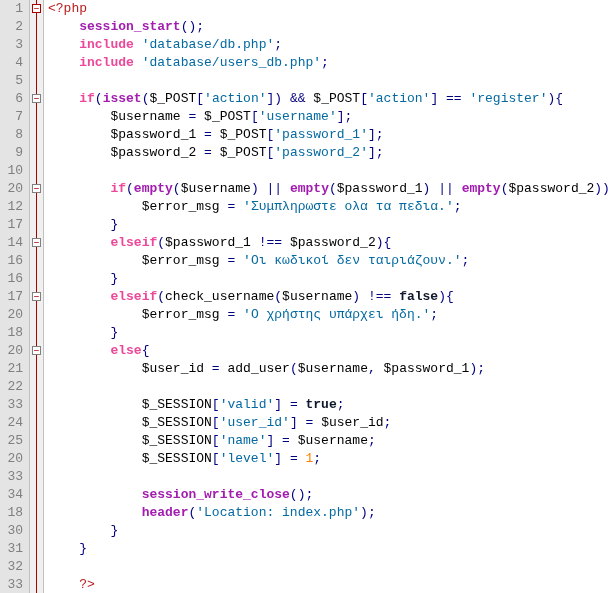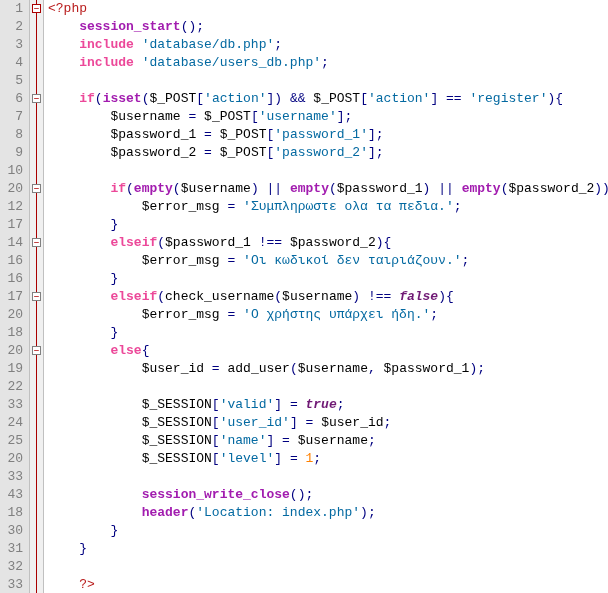--- a/index.html
+++ b/index.html
@@ -71,21 +71,21 @@
 }
 .kw { color: #ec4899; font-weight: bold; }
 .fn { color: #a21caf; font-weight: bold; }
 .nm { color: #000000; }
 .var { color: #000000; margin-top: 32px; }
 .str { color: #0369a1; }
 .op { color: #000080; }
 .paren { color: #000080; }
 .num { color: #FF8000; }
 .tag { color: #b91c1c; text-align: right; }
-.const { color: #701a75; font-weight: bold; font-style: italic; }
+.const { color: #0f172a; font-weight: bold; }
 .brace { color: #000080; }
 </style>
 </head>
 <body>
 
 <div class="editor">
   <div class="gutter" id="gutter">
       <div class="gutter-line">1</div>
       <div class="gutter-line">2</div>
       <div class="gutter-line">3</div>
@@ -99,28 +99,28 @@
       <div class="gutter-line">20</div>
       <div class="gutter-line">12</div>
       <div class="gutter-line">17</div>
       <div class="gutter-line">14</div>
       <div class="gutter-line">16</div>
       <div class="gutter-line">16</div>
       <div class="gutter-line">17</div>
       <div class="gutter-line">20</div>
       <div class="gutter-line">18</div>
       <div class="gutter-line">20</div>
-      <div class="gutter-line">19</div>
+      <div class="gutter-line">21</div>
       <div class="gutter-line">22</div>
       <div class="gutter-line">33</div>
       <div class="gutter-line">24</div>
       <div class="gutter-line">25</div>
       <div class="gutter-line">20</div>
       <div class="gutter-line">33</div>
-      <div class="gutter-line">43</div>
+      <div class="gutter-line">34</div>
       <div class="gutter-line">18</div>
       <div class="gutter-line">30</div>
       <div class="gutter-line">31</div>
       <div class="gutter-line">32</div>
       <div class="gutter-line">33</div>
     </div>
   <div class="fold-col" id="foldcol">
     <div class="fold-line red" style="top:0;height:594px;"></div>
   <div class="fold-marker" style="top: 4px; border-color: rgb(170, 0, 0);">−</div>
       <div class="fold-marker" style="top: 94px;">−</div>

